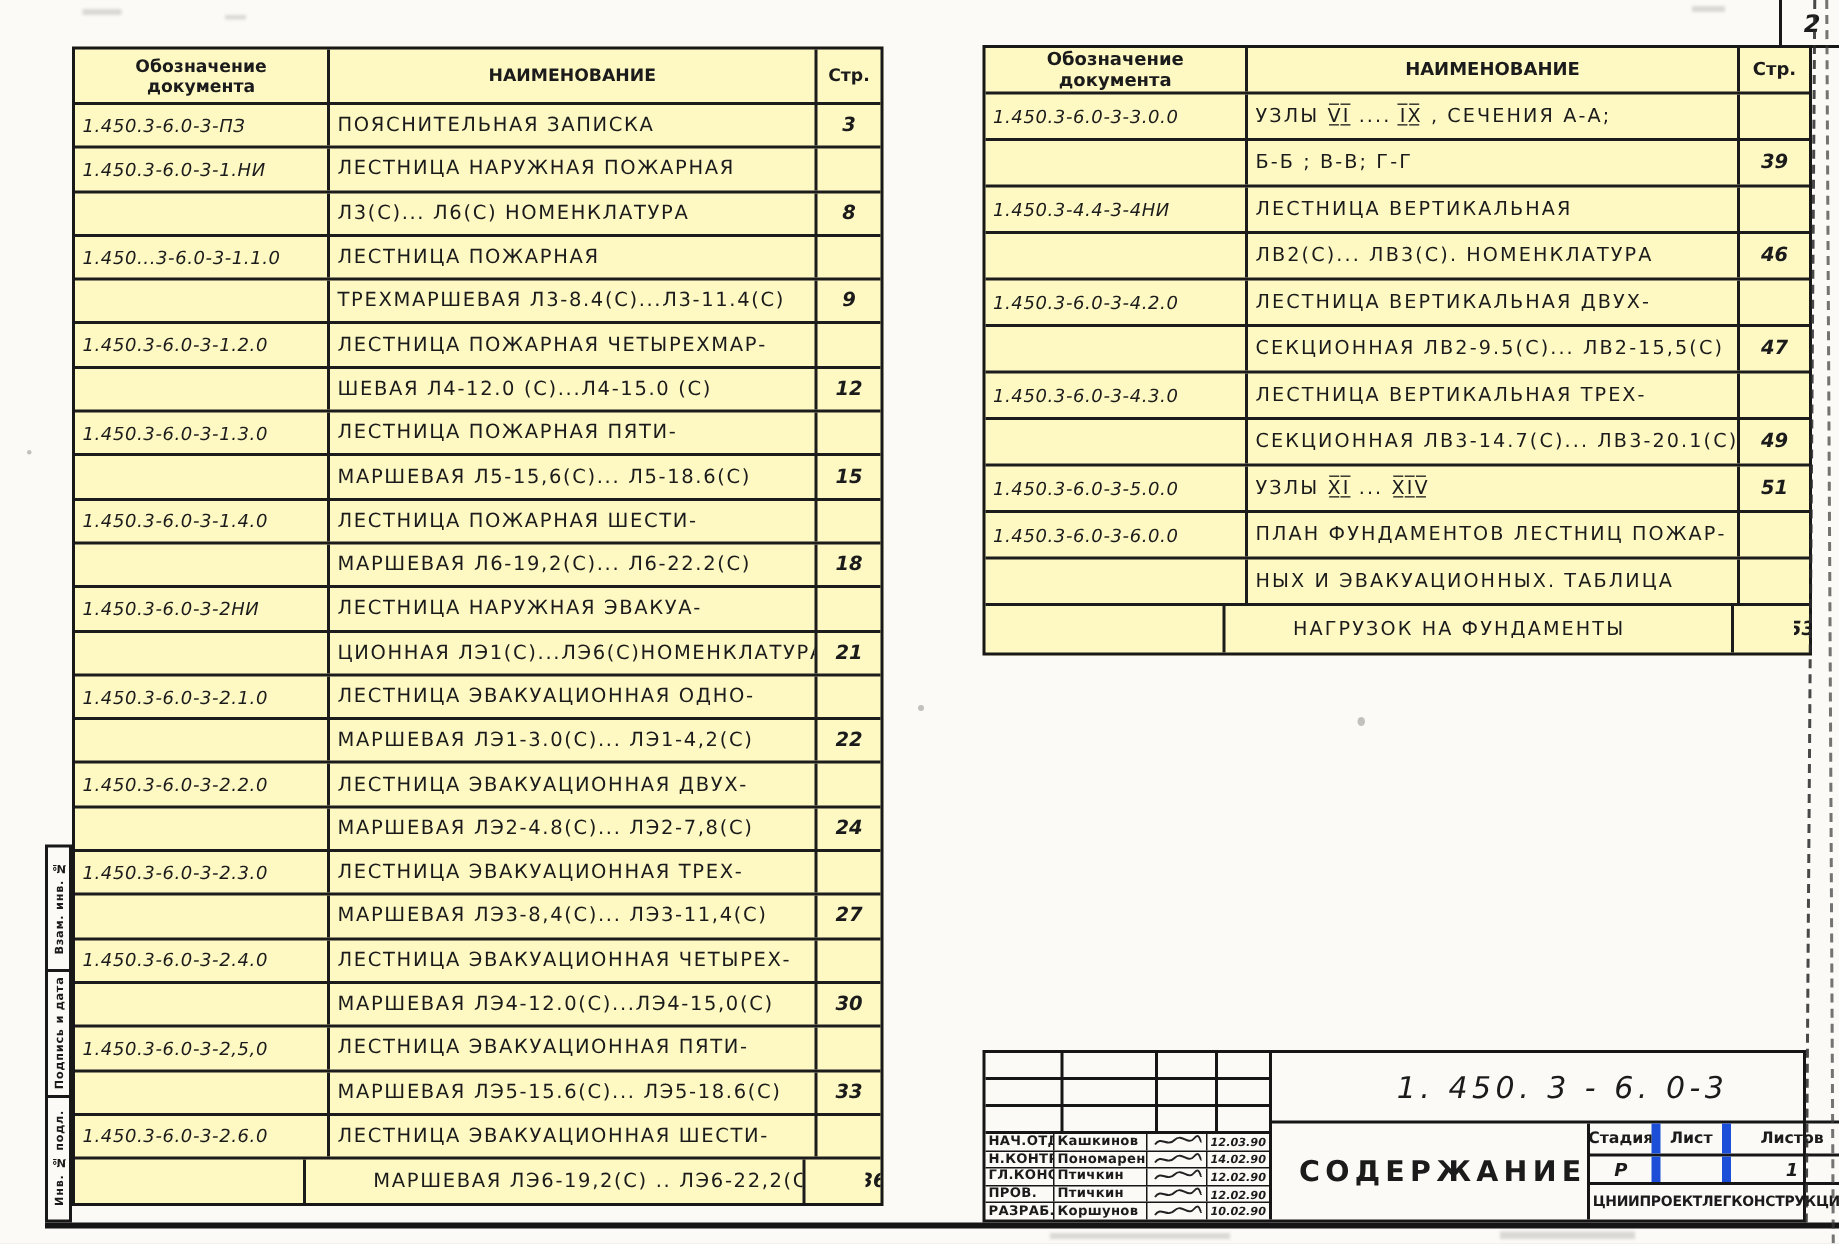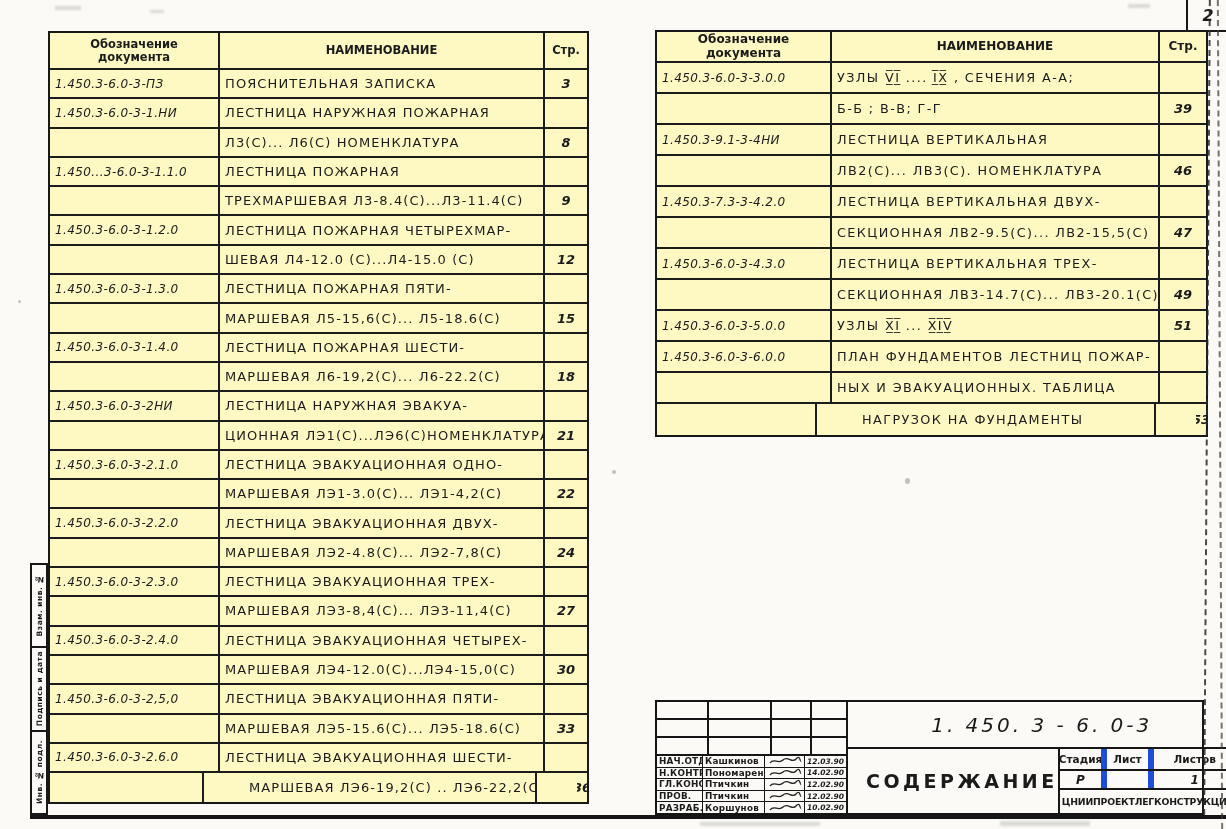--- a/index.html
+++ b/index.html
@@ -286,33 +286,33 @@
       <div class="td c3 pg"></div>
     </div>
 
     <div class="tr">
       <div class="td c1 doc"></div>
       <div class="td c2 name caps">Б-Б ;  В-В;  Г-Г</div>
       <div class="td c3 pg">39</div>
     </div>
 
     <div class="tr">
-      <div class="td c1 doc">1.450.3-9.1-3-4НИ</div>
+      <div class="td c1 doc">1.450.3-4.4-3-4НИ</div>
       <div class="td c2 name caps">Лестница  вертикальная</div>
       <div class="td c3 pg"></div>
     </div>
 
     <div class="tr">
       <div class="td c1 doc"></div>
       <div class="td c2 name caps">ЛВ2(с)... ЛВ3(с). Номенклатура</div>
       <div class="td c3 pg">46</div>
     </div>
 
     <div class="tr">
-      <div class="td c1 doc">1.450.3-7.3-3-4.2.0</div>
+      <div class="td c1 doc">1.450.3-6.0-3-4.2.0</div>
       <div class="td c2 name caps">Лестница вертикальная двух-</div>
       <div class="td c3 pg"></div>
     </div>
 
     <div class="tr">
       <div class="td c1 doc"></div>
       <div class="td c2 name caps">секционная ЛВ2-9.5(с)... ЛВ2-15,5(с)</div>
       <div class="td c3 pg">47</div>
     </div>
 

